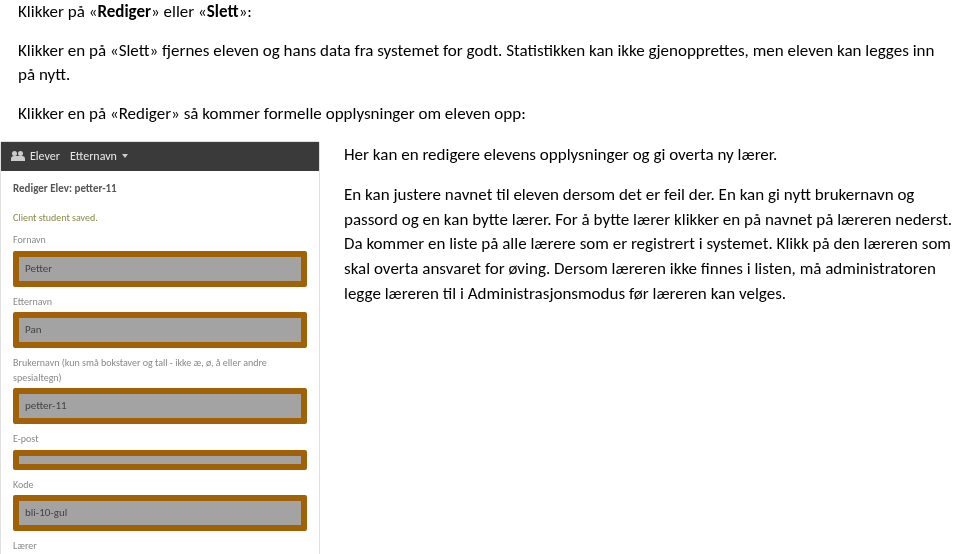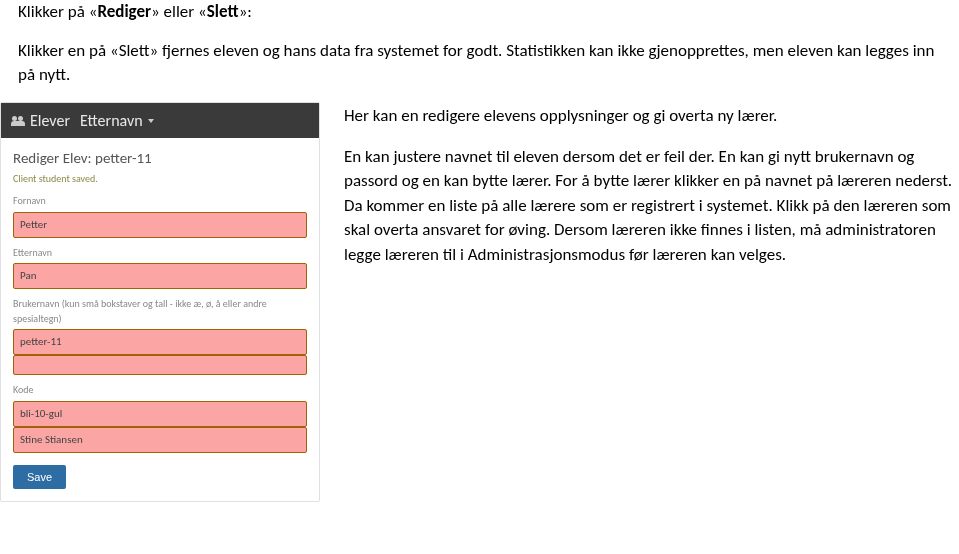--- a/index.html
+++ b/index.html
@@ -27,55 +27,55 @@
     border: 1px solid #e0e0e0;
     border-radius: 2px;
   }
   .form-header {
     background: #3a3a3a;
     color: #e8e8e8;
     display: flex;
     align-items: center;
     gap: 10px;
     padding: 6px 10px;
-    font-size: 16px;
+    font-size: 12px;
   }
   .nav-item { display: flex; align-items: center; gap: 5px; }
   .caret {
     width: 0; height: 0;
     border-left: 3px solid transparent;
     border-right: 3px solid transparent;
     border-top: 4px solid #ccc;
     display: inline-block;
   }
   .form-body {
     padding: 10px 12px 12px 12px;
     color: #666;
     font-size: 11px;
   }
   .form-title {
     color: #555;
-    font-size: 15px;
-    font-weight: 400;
-    margin-bottom: 2px;
+    font-size: 11px;
+    font-weight: 700;
+    margin-bottom: 14px;
   }
   .flash {
     font-size: 10px;
     color: #8a8a4a;
     margin-bottom: 6px;
   }
   .field-label {
     font-size: 10px;
     color: #888;
     margin-top: 8px;
     margin-bottom: 3px;
   }
   .field-box {
-    border: 1px solid #a16207;
-    background: #fca5a5;
+    border: 6px solid #a16207;
+    background: #a3a3a3;
     border-radius: 2px;
     padding: 4px 6px;
     font-size: 11px;
     color: #444;
     min-height: 20px;
   }
   .save-btn {
     background: #2e6da4;
     color: #fff;
     border: none;
@@ -105,20 +105,21 @@
   }
 </style>
 </head>
 <body>
 
 <div class="top-block">
   <p class="para">
     <span>Klikker på «</span><b>Rediger</b><span>» eller «</span><b>Slett</b><span>»:</span>
   </p>
   <p class="para">Klikker en på «Slett» fjernes eleven og hans data fra systemet for godt. Statistikken kan ikke gjenopprettes, men eleven kan legges inn på nytt.</p>
+  <p class="para">Klikker en på «Rediger» så kommer formelle opplysninger om eleven opp:</p>
 </div>
 
 <div class="columns">
   <div class="form-col">
     <div class="form-header">
       <span class="nav-item">
         <span class="people-icon">
             <span class="people-body"></span>
           </span>
         <span>Elever</span>
@@ -134,25 +135,27 @@
 
       <div class="field-label">Fornavn</div>
       <div class="field-box">Petter</div>
 
       <div class="field-label">Etternavn</div>
       <div class="field-box">Pan</div>
 
       <div class="field-label">Brukernavn (kun små bokstaver og tall - ikke æ, ø, å eller andre spesialtegn)</div>
       <div class="field-box">petter-11</div>
 
+      <div class="field-label">E-post</div>
       <div class="field-box"></div>
 
       <div class="field-label">Kode</div>
       <div class="field-box">bli-10-gul</div>
 
+      <div class="field-label">Lærer</div>
       <div class="field-box">Stine Stiansen</div>
 
       <button class="save-btn">Save</button>
     </div>
   </div>
 
   <div class="text-col">
     <p class="para">Her kan en redigere elevens opplysninger og gi overta ny lærer.</p>
     <p class="para">En kan justere navnet til eleven dersom det er feil der. En kan gi nytt brukernavn og passord og en kan bytte lærer. For å bytte lærer klikker en på navnet på læreren nederst. Da kommer en liste på alle lærere som er registrert i systemet. Klikk på den læreren som skal overta ansvaret for øving. Dersom læreren ikke finnes i listen, må administratoren legge læreren til i Administrasjonsmodus før læreren kan velges.</p>
   </div>

